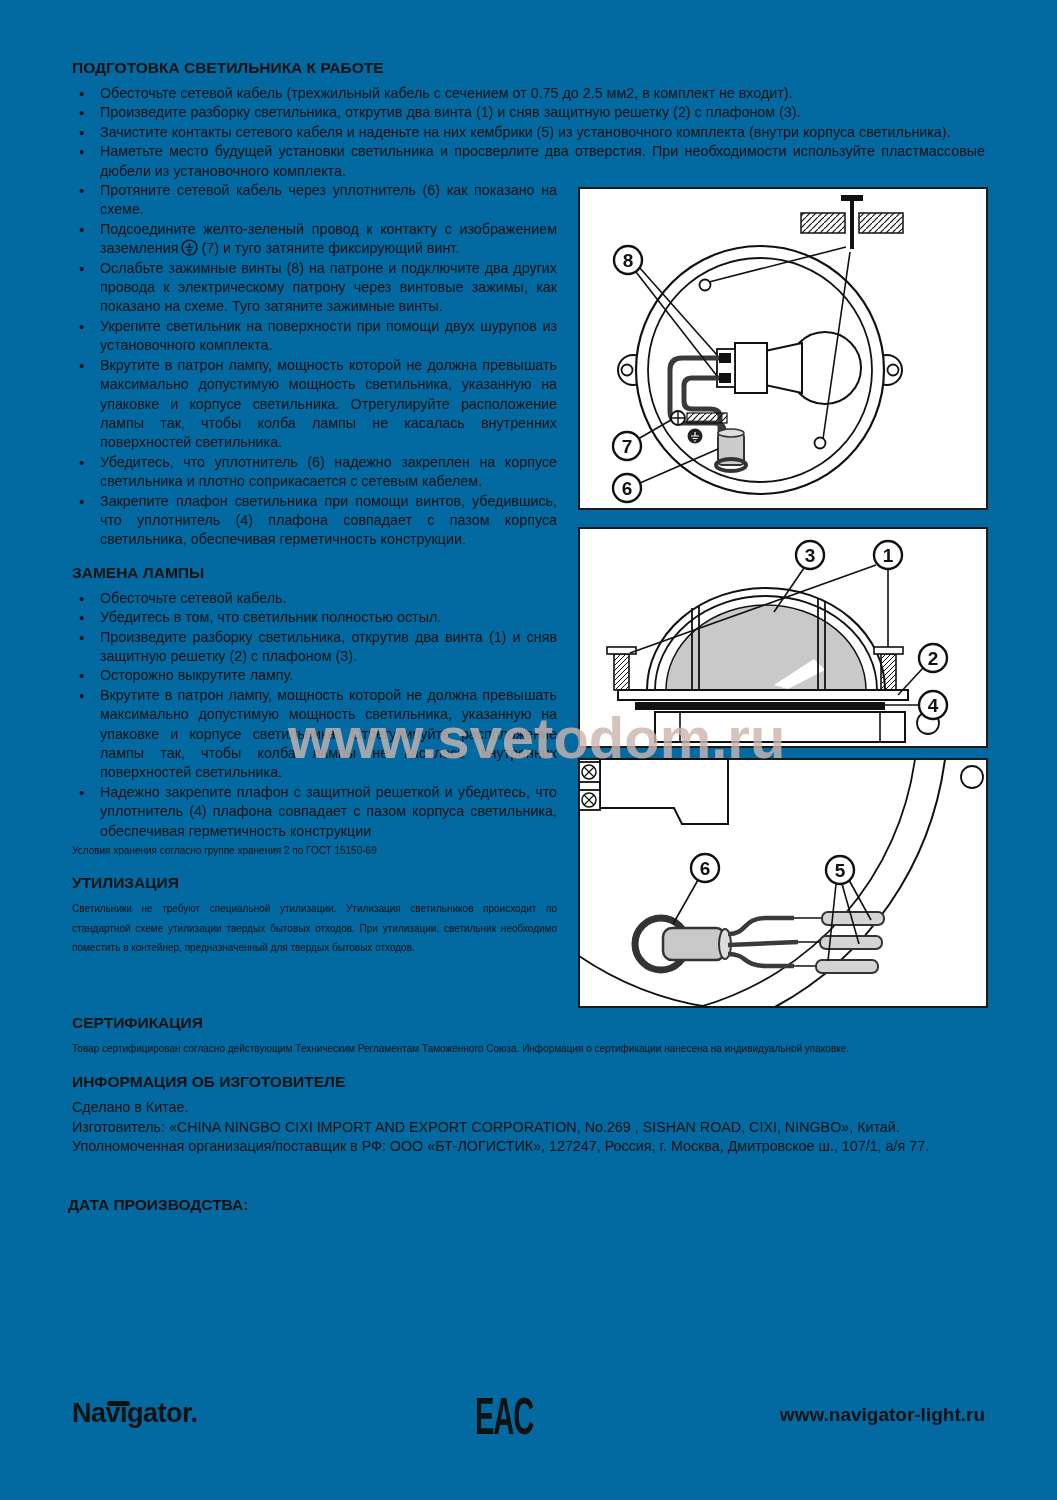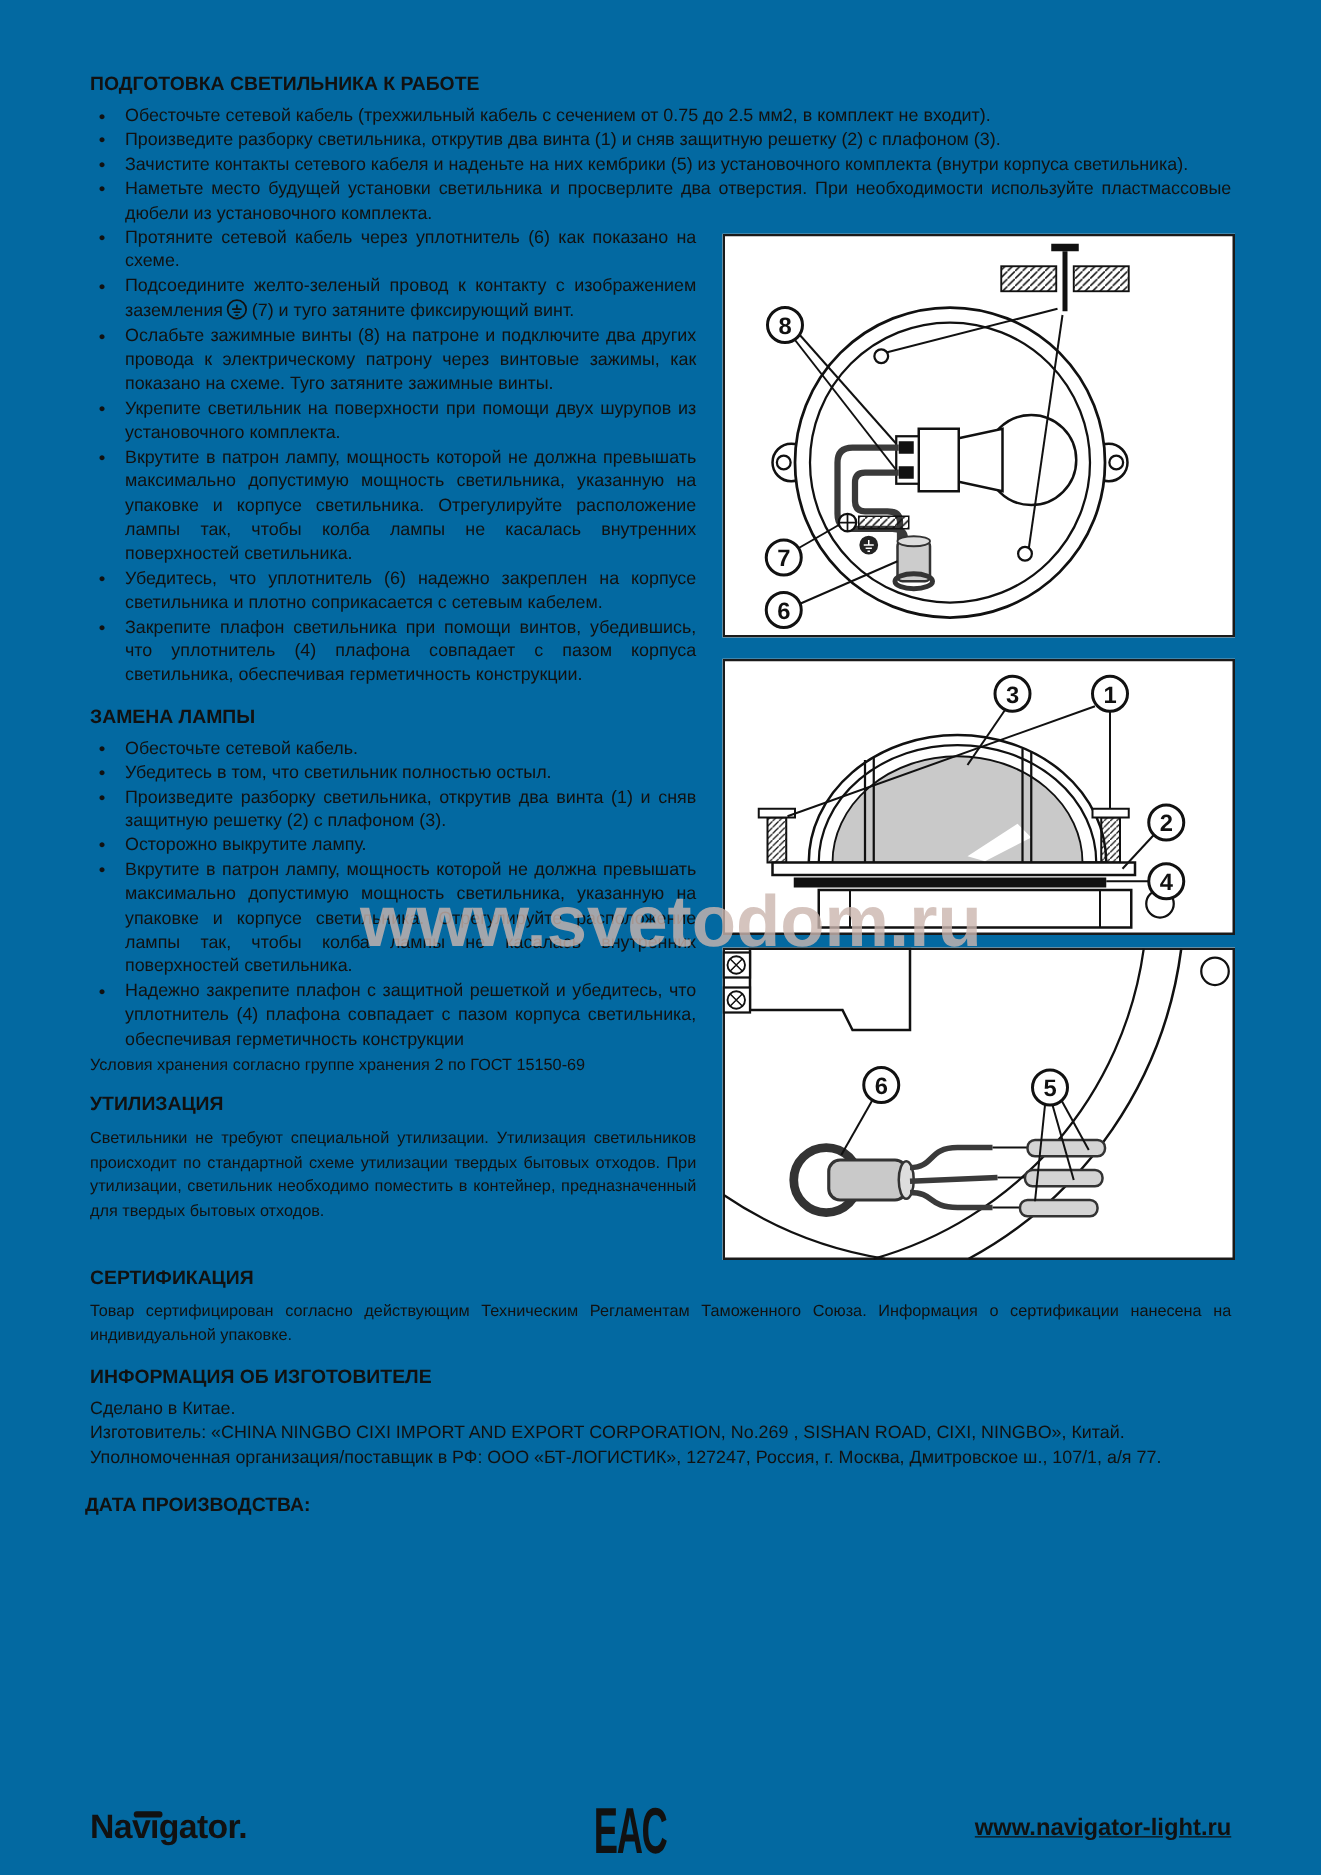--- a/index.html
+++ b/index.html
@@ -6,44 +6,44 @@
   .page{position:relative;width:1057px;height:1500px;margin:0 auto;background:#0369a1;
         font-family:"Liberation Sans",sans-serif;color:#111;overflow:hidden;}
   
   .text-col{position:absolute;left:72px;top:58px;width:913px;z-index:2;}
   .text-col h2{font-size:15.5px;line-height:19px;margin:13px 0 7px 0;font-weight:bold;}
   .text-col h2.first{margin-top:0;}
   ul.bullets{list-style:none;margin:0;padding:0;font-size:14.3px;line-height:19.4px;}
   ul.bullets li{position:relative;padding-left:28px;text-align:justify;}
   ul.bullets li::before{content:"\2022";position:absolute;left:7px;top:0;font-size:15px;}
   .narrow{width:485px;}
-  .para{margin:0;font-size:13px;line-height:19.4px;text-align:justify;}
+  .para{margin:0;font-size:10px;line-height:19.4px;text-align:justify;}
   .line{margin:0;font-size:14.3px;line-height:19.4px;}
   .gnd-ico{display:inline-block;vertical-align:-3px;margin:0 3px;}
   
   .diagrams{position:absolute;left:578px;top:187px;width:410px;z-index:1;}
   .diagrams svg{display:block;background:#fff;}
   .dbox1{margin-bottom:17px;}
   .dbox2{margin-bottom:10px;}
   .co-num{font-size:19px;font-weight:bold;}
   
   .watermark{position:absolute;left:288px;top:704px;z-index:3;font-size:58px;font-weight:bold;
              color:#cbb6af;opacity:.8;white-space:nowrap;letter-spacing:0;}
   
   .block-b{position:absolute;left:72px;top:1014px;width:913px;z-index:2;}
   .block-b h2{font-size:15.5px;margin:0 0 7px 0;}
   .block-b h2.second{margin-top:15px;}
   .block-c{position:absolute;left:68px;top:1196px;z-index:2;}
   .block-c h2{font-size:15.5px;margin:0;}
   
-  .footer{position:absolute;left:72px;top:1436px;width:913px;height:56px;z-index:2;}
+  .footer{position:absolute;left:72px;top:1388px;width:913px;height:56px;z-index:2;}
   .brand{position:absolute;left:0;top:10px;font-size:27px;font-weight:bold;letter-spacing:-0.5px;}
   .brand .vbar{position:absolute;left:35px;top:3px;width:23px;height:5px;background:#111;border-radius:3px;}
   .eac{position:absolute;left:394px;top:0;}
-  .site{position:absolute;right:0;top:16px;font-size:19px;font-weight:bold;text-decoration:underline;}
+  .site{position:absolute;right:0;top:16px;font-size:19px;font-weight:bold;}
 </style>
 </head>
 <body>
 
 <div class="page">
 
   <div class="text-col">
 
     <h2 class="first">ПОДГОТОВКА СВЕТИЛЬНИКА К РАБОТЕ</h2>
     <ul class="bullets">

